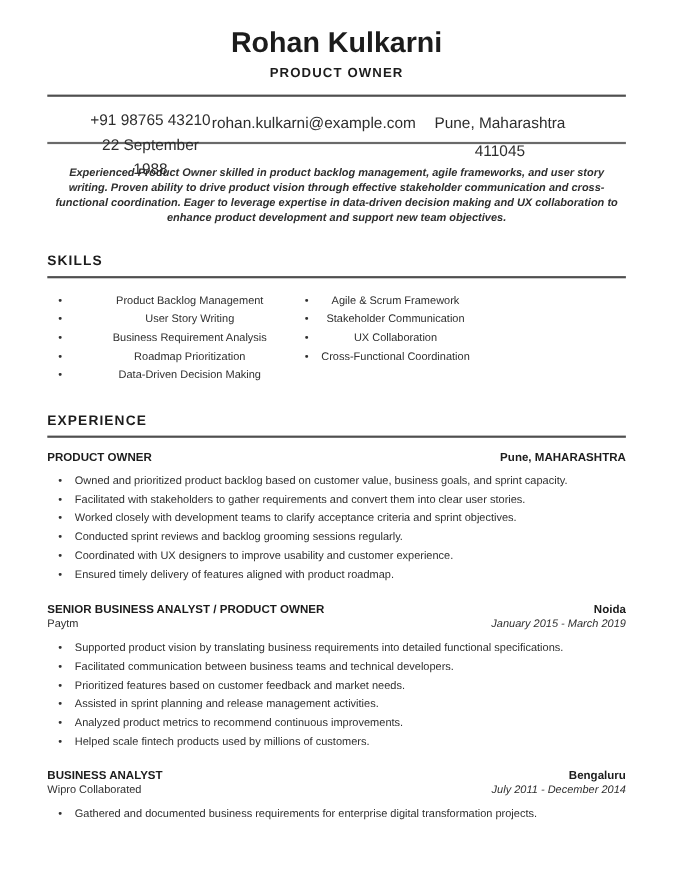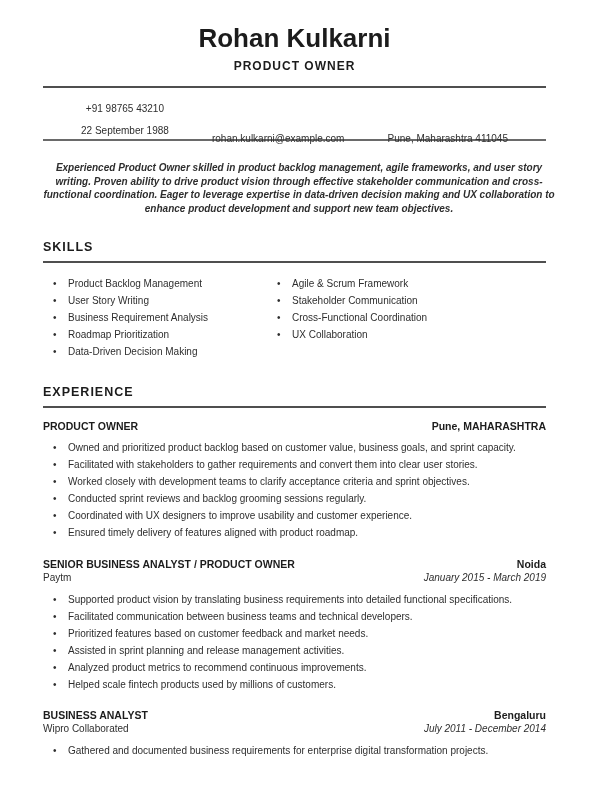--- a/index.html
+++ b/index.html
@@ -4,21 +4,21 @@
 <style>
   * { margin: 0; padding: 0; box-sizing: border-box; }
   html, body { background: #ffffff; }
   body {
     width: 612px; height: 792px;
     font-family: "Liberation Sans", "DejaVu Sans", sans-serif;
     color: #2b2b2b;
     position: relative;
     overflow: hidden;
   }
-  .page { width: 612px; height: 792px; padding: 22px 66px 0 43px; }
+  .page { width: 612px; height: 792px; padding: 22px 43px 0 43px; }
 
   
   .name {
     text-align: center;
     font-size: 26px;
     font-weight: bold;
     color: #1c1c1c;
     line-height: 32px;
   }
   .role {
@@ -28,30 +28,30 @@
     letter-spacing: 1px;
     color: #1c1c1c;
     margin-top: 5px;
   }
 
   
   .contact-band {
     margin-top: 13px;
     border-top: 2px solid #4f4f4f;
     border-bottom: 2px solid #6a6a6a;
-    height: 55px;
+    height: 45px;
     display: flex;
     align-items: flex-start;
     justify-content: space-between;
     padding: 10px 38px 0 38px;
-    font-size: 10px;
+    font-size: 14px;
     color: #2e2e2e;
   }
   .contact-col { text-align: center; line-height: 22px; }
-  .contact-mid, .contact-right { line-height: 26px; margin-top: 28px; }
+  .contact-mid, .contact-right { line-height: 26px; }
 
   
   .summary {
     margin: 20px auto 0 auto;
     width: 512px;
     text-align: center;
     font-style: italic;
     font-size: 10px;
     line-height: 13.5px;
     color: #2e2e2e;
@@ -64,21 +64,21 @@
     font-size: 12.5px;
     font-weight: bold;
     letter-spacing: 1px;
     color: #1c1c1c;
     padding-bottom: 7px;
     border-bottom: 2px solid #4f4f4f;
   }
 
   
   .skills-columns { display: flex; margin-top: 12px; }
-  .skills-col { list-style: none; }
+  .skills-col { list-style: none; text-align: center; }
   .skills-col.left { margin-left: 10px; width: 224px; }
   .skills-col li {
     position: relative;
     padding-left: 15px;
     font-size: 10px;
     line-height: 17px;
     color: #2e2e2e;
   }
   .skills-col li::before {
     content: "\2022";
@@ -143,22 +143,22 @@
     <ul class="skills-col left">
       <li>Product Backlog Management</li>
       <li>User Story Writing</li>
       <li>Business Requirement Analysis</li>
       <li>Roadmap Prioritization</li>
       <li>Data-Driven Decision Making</li>
     </ul>
     <ul class="skills-col right">
       <li>Agile &amp; Scrum Framework</li>
       <li>Stakeholder Communication</li>
+      <li>UX Collaboration</li>
       <li>Cross-Functional Coordination</li>
-      <li>UX Collaboration</li>
     </ul>
   </div>
 
   <div class="section-heading">EXPERIENCE</div>
 
   <div class="job">
     <div class="job-row">
       <span class="job-title">PRODUCT OWNER</span>
       <span class="job-location">Pune, MAHARASHTRA</span>
     </div>

